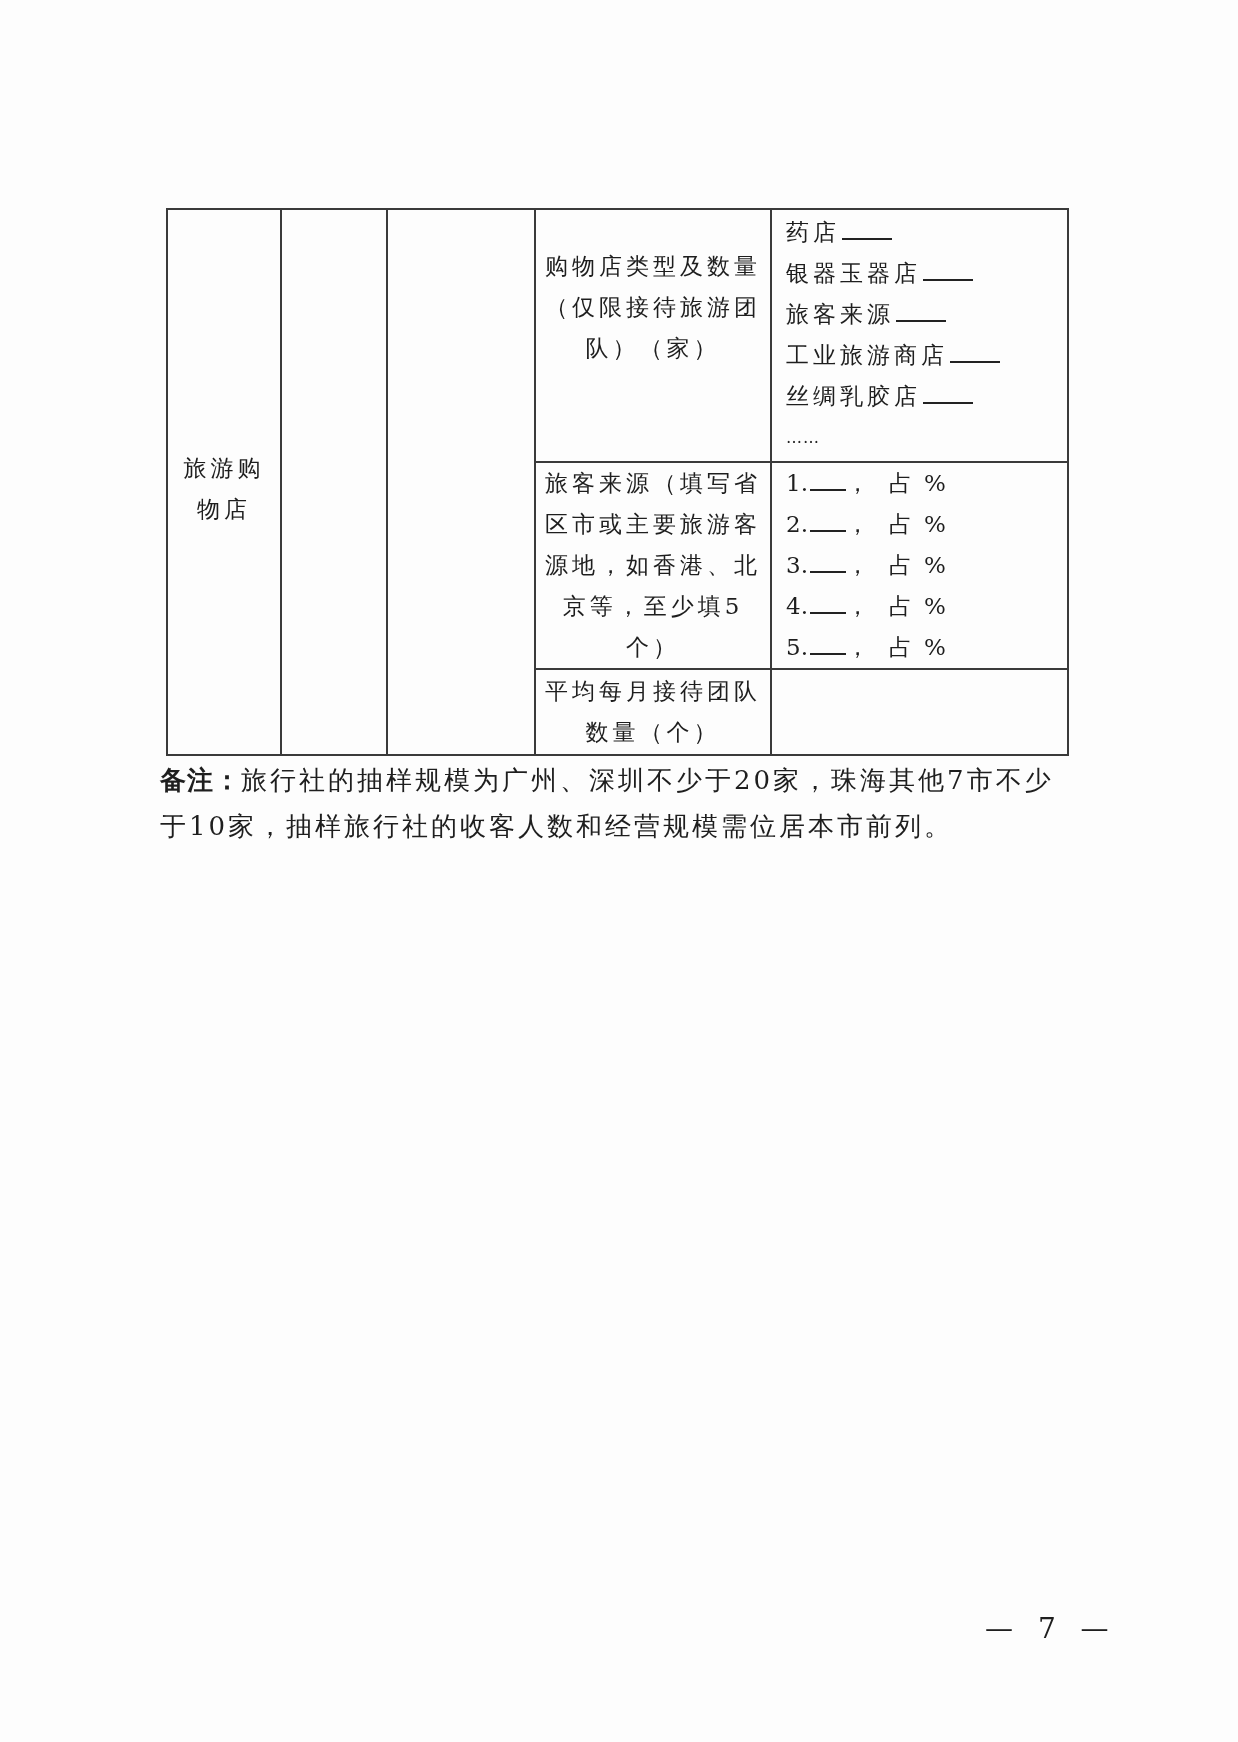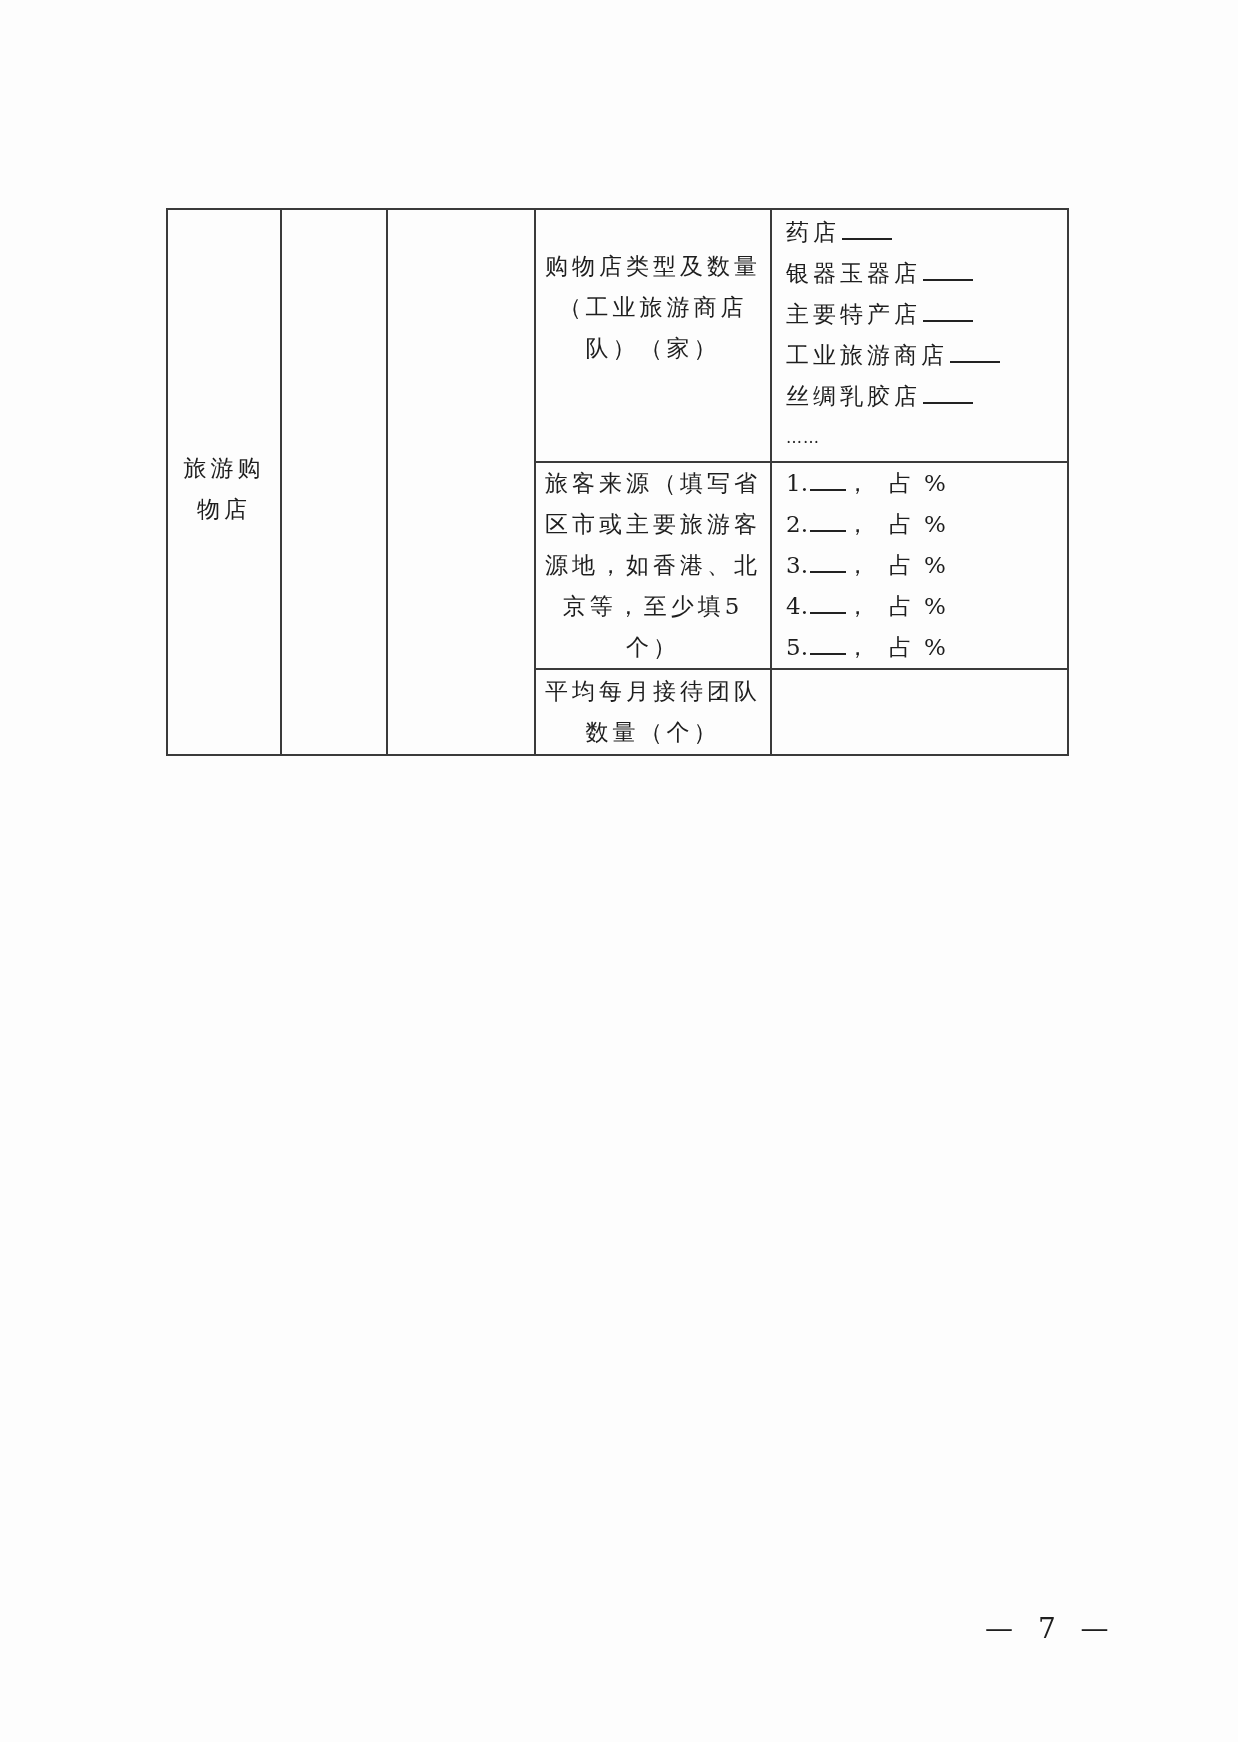--- a/index.html
+++ b/index.html
@@ -76,27 +76,27 @@
     <tbody>
         <tr style="height:253px">
       <td rowspan="3" class="center" style="padding-top:14px;">
         <div>旅游购</div>
         <div>物店</div>
       </td>
       <td rowspan="3"></td>
       <td rowspan="3"></td>
       <td class="center" style="padding-bottom:56px;">
         <div>购物店类型及数量</div>
-        <div>（工业旅游商店</div>
+        <div>（仅限接待旅游团</div>
         <div>队）（家）</div>
       </td>
       <td class="left-cell" style="vertical-align:top;padding-top:2px;">
         <div><span>药店</span><span class="blank w-long"></span></div>
         <div><span>银器玉器店</span><span class="blank w-long"></span></div>
-        <div><span>主要特产店</span><span class="blank w-long"></span></div>
+        <div><span>旅客来源</span><span class="blank w-long"></span></div>
         <div><span>工业旅游商店</span><span class="blank w-long"></span></div>
         <div><span>丝绸乳胶店</span><span class="blank w-long"></span></div>
         <div style="font-size:16px;letter-spacing:1px;">……</div>
       </td>
     </tr>
     <tr style="height:207px">
       <td class="center">
         <div>旅客来源（填写省</div>
         <div>区市或主要旅游客</div>
         <div>源地，如香港、北</div>
@@ -113,15 +113,18 @@
     <tr style="height:86px">
       <td class="center">
         <div>平均每月接待团队</div>
         <div>数量（个）</div>
       </td>
       <td></td>
     </tr>
   </tbody>
     </table>
 
+  <div class="note">
+    <b>备注：</b><span>旅行社的抽样规模为广州、深圳不少于20家，珠海其他7市不少于10家，抽样旅行社的收客人数和经营规模需位居本市前列。</span>
+  </div>
 
   <div class="page-number">— 7 —</div>
 </div>
 
 </body></html>

